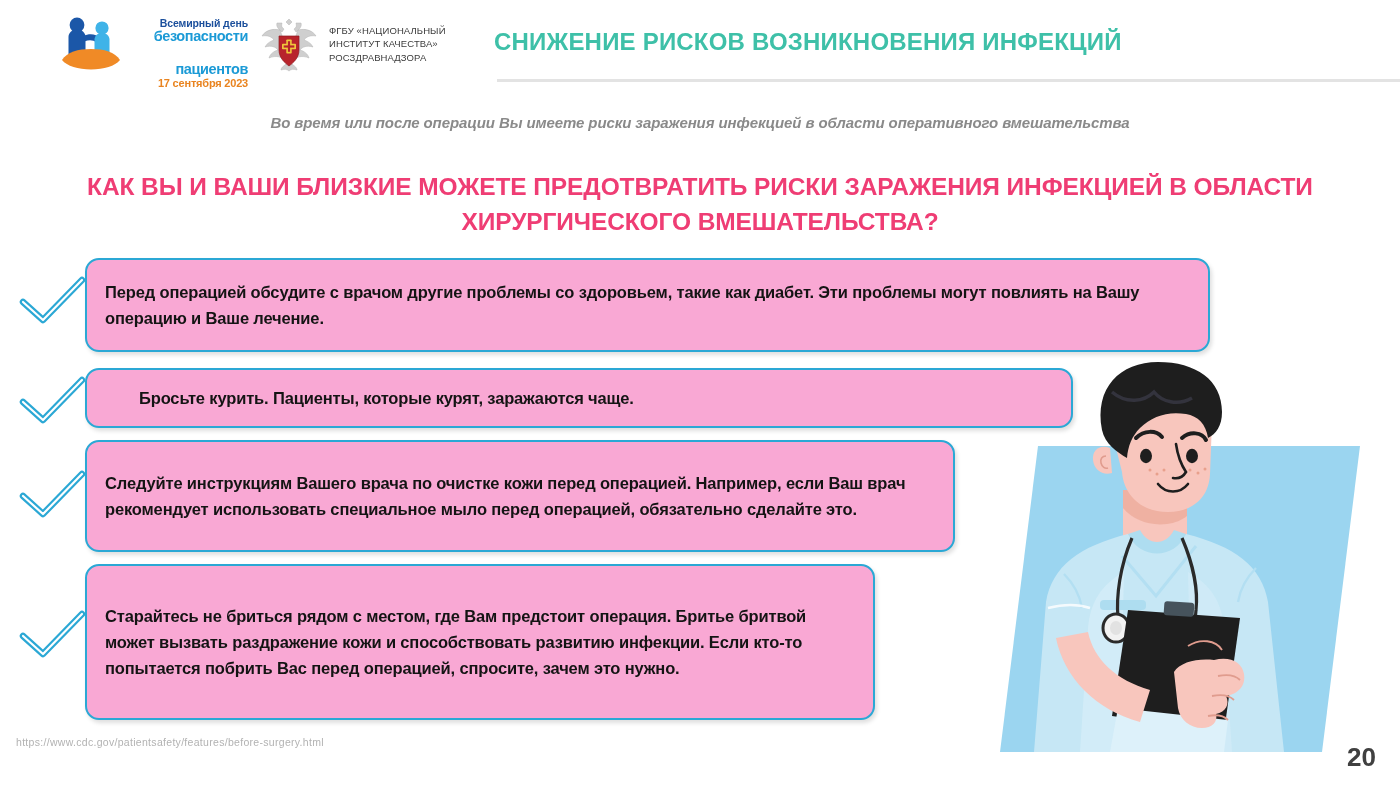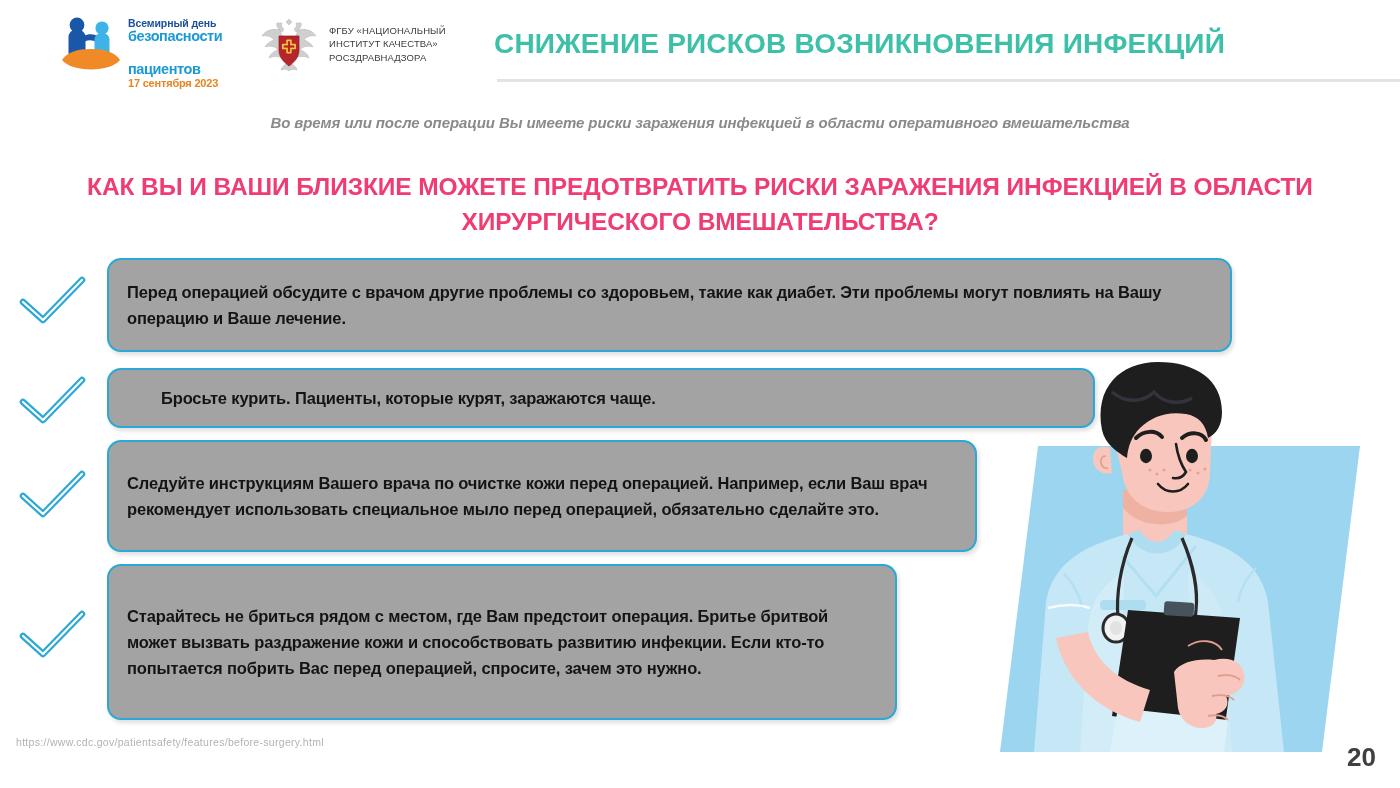--- a/index.html
+++ b/index.html
@@ -22,21 +22,21 @@
   
   .header {
     position: absolute;
     left: 0; top: 0;
     width: 1400px;
     height: 90px;
   }
   .logo-wsd {
     position: absolute;
     left: 58px; top: 14px;
-    width: 190px; height: 62px;
+    width: 190px; height: 62px; text-align: right;
   }
   .logo-wsd-mark {
     position: absolute;
     left: 0; top: 2px;
     width: 66px; height: 58px;
   }
   .logo-wsd-text {
     position: absolute;
     left: 70px; top: 4px;
     width: 120px;
@@ -84,21 +84,21 @@
   .header-rule {
     position: absolute;
     left: 497px; top: 79px;
     width: 903px; height: 3px;
     background: #e3e3e3;
   }
   .header-title {
     position: absolute;
     left: 494px; top: 28px;
     width: 880px;
-    font-size: 28px;
+    font-size: 24px;
     font-weight: bold;
     color: #3ec0a8;
     letter-spacing: 0.2px;
     white-space: nowrap;
   }
 
   
   .subtitle {
     position: absolute;
     left: 0; top: 114px;
@@ -134,22 +134,22 @@
     position: absolute;
     left: 0;
   }
   .tip-check {
     position: absolute;
     width: 74px;
     height: 60px;
   }
   .tip-box {
     position: absolute;
-    left: 107px;
-    background: #a3a3a3;
+    left: 85px;
+    background: #f9a8d4;
     border: 2.5px solid #2ba8d5;
     border-radius: 14px;
     box-sizing: border-box;
     box-shadow: 2px 3px 4px rgba(0,0,0,0.13);
     display: flex;
     align-items: center;
   }
   .tip-text {
     font-size: 16.5px;
     font-weight: bold;

